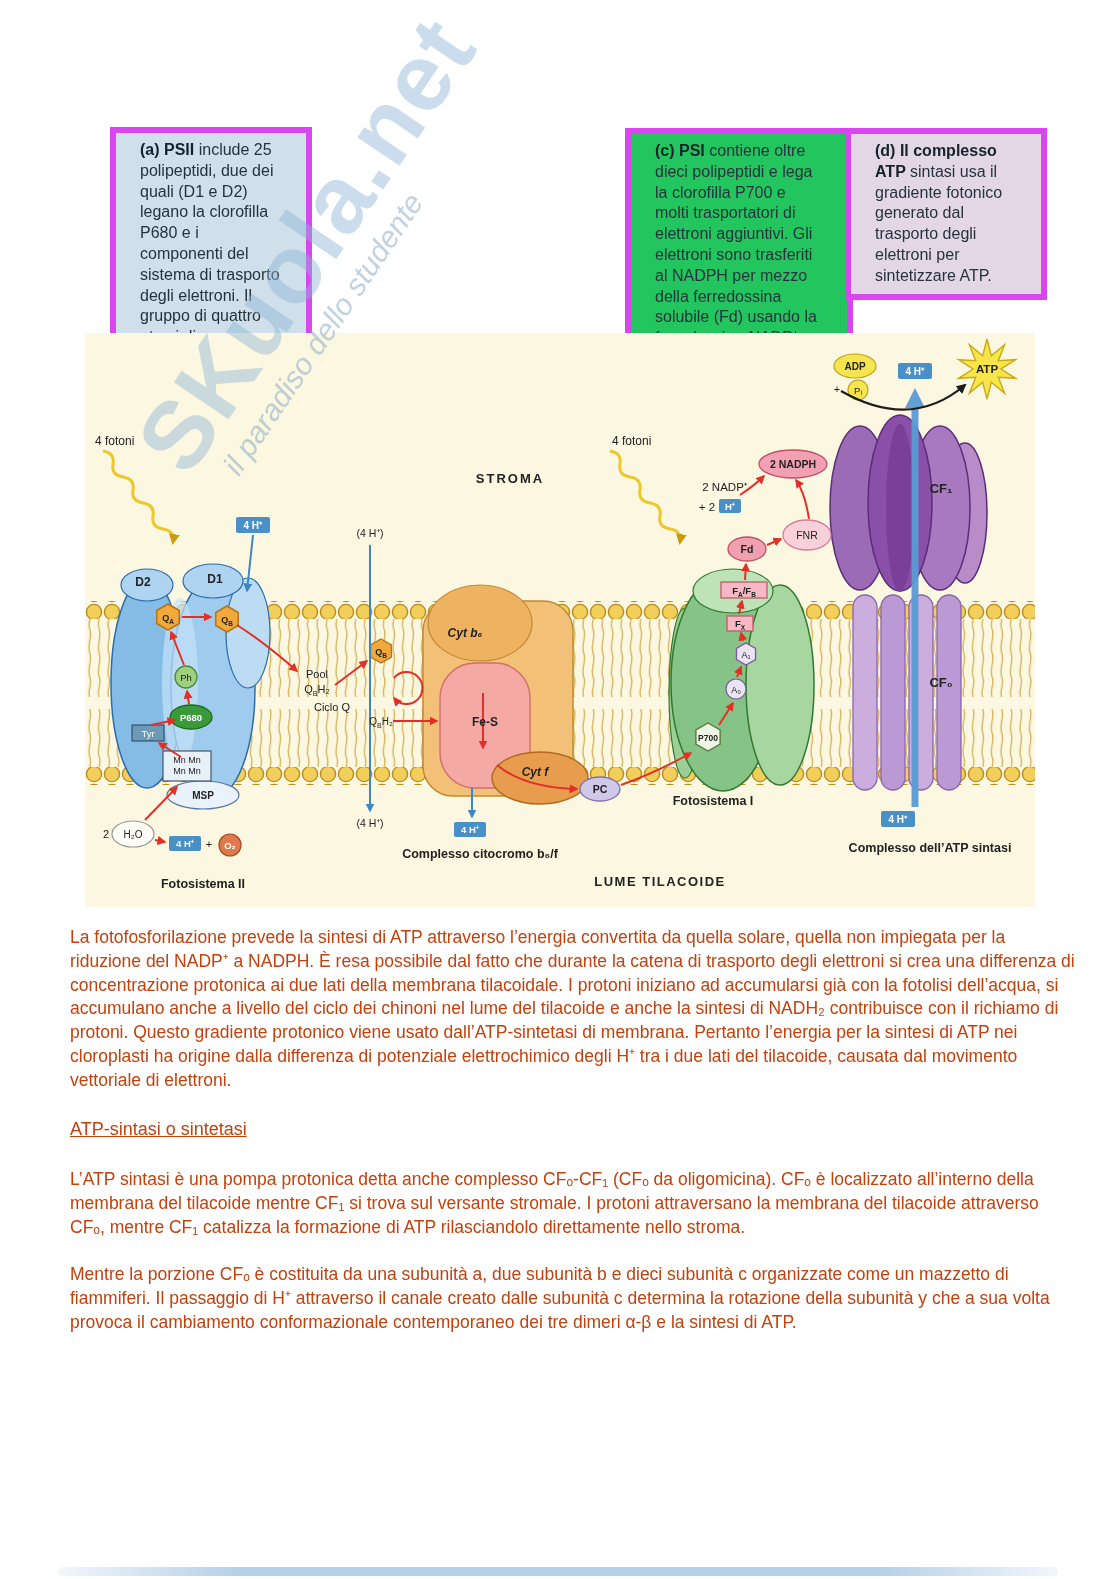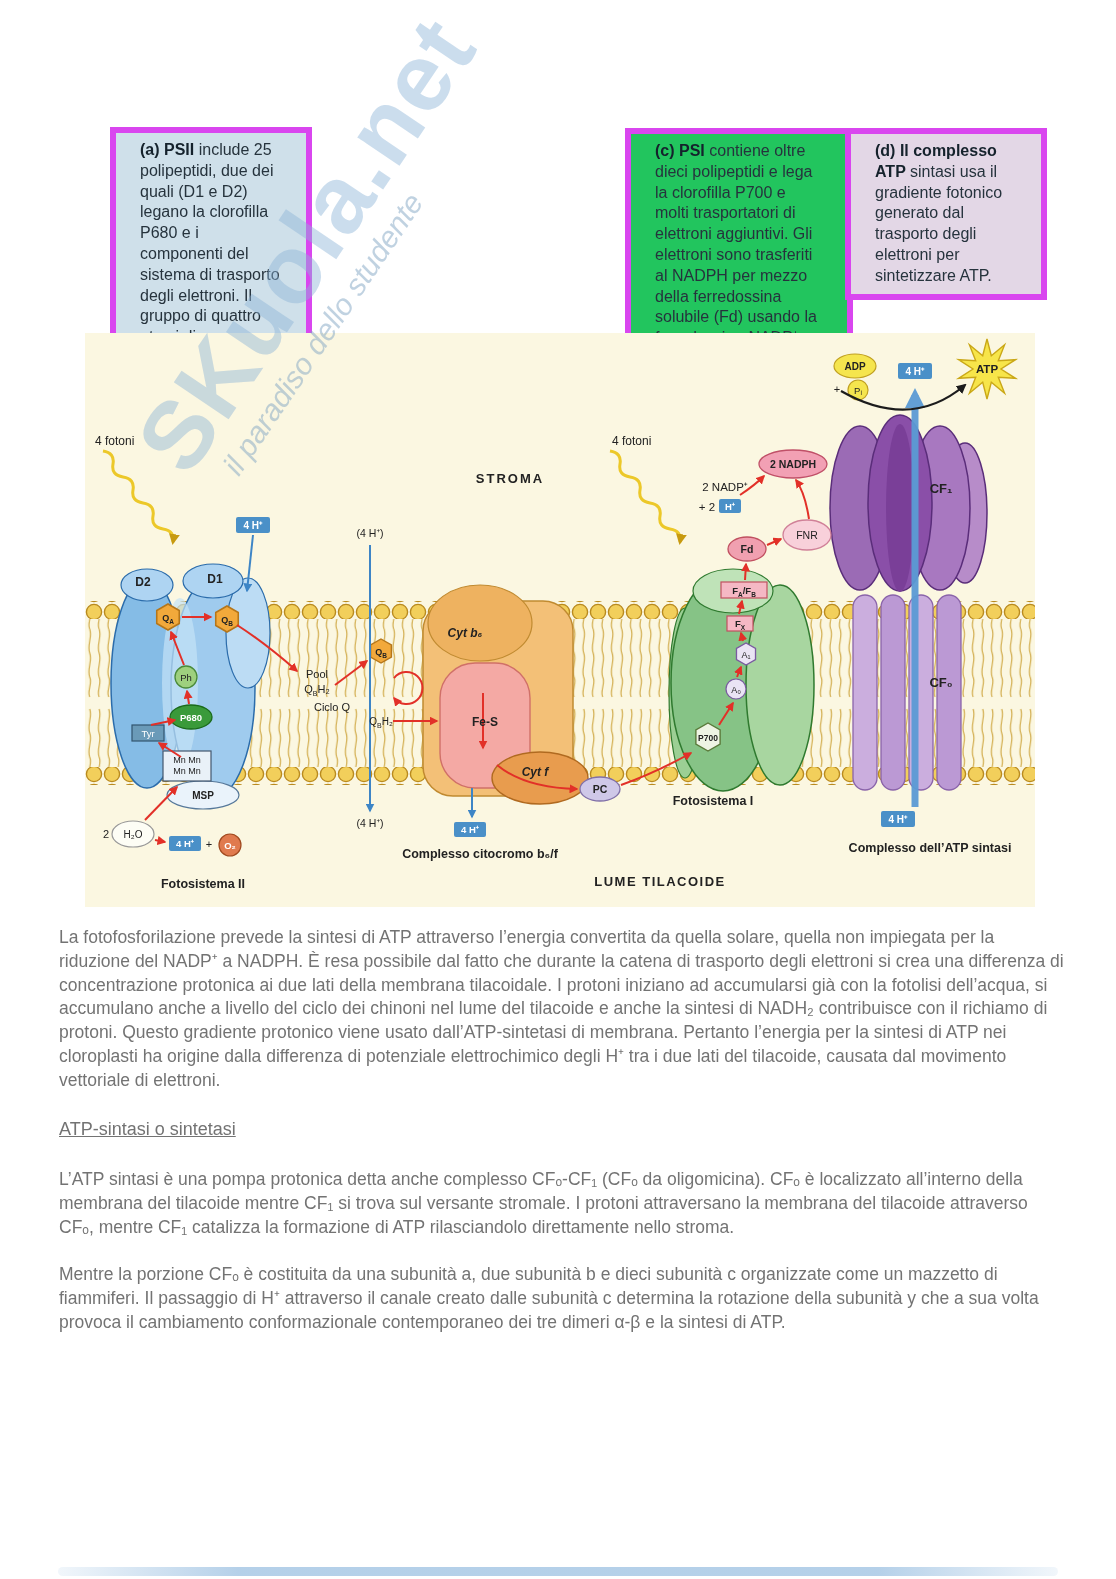--- a/index.html
+++ b/index.html
@@ -20,22 +20,22 @@
   .cap-lead2:empty{display:none;}
   .cap-lead2::after{content:" ";}
   
   .diagram{position:absolute;left:85px;top:333px;width:950px;height:574px;}
   
   .watermark{position:absolute;left:115px;top:430px;transform:rotate(-56deg);
              transform-origin:0 0;pointer-events:none;z-index:5;white-space:nowrap;}
   .wm-brand{font-size:96px;font-weight:bold;color:rgba(140,180,215,0.45);letter-spacing:2px;}
   .wm-tagline{font-size:30px;font-style:italic;color:rgba(130,165,195,0.5);margin-top:-8px;margin-left:30px;}
   
-  .bodytext{position:absolute;left:59px;top:926px;width:1008px;font-size:17.5px;
-            line-height:1.36;color:#737373;}
+  .bodytext{position:absolute;left:70px;top:926px;width:1008px;font-size:17.5px;
+            line-height:1.36;color:#c2410c;}
   .bodytext p{margin:0 0 24px 0;}
   .subhead{font-size:18px;font-weight:400;text-decoration:underline;margin:2px 0 27px 0;}
   .bottom-strip{position:absolute;left:58px;right:58px;bottom:3px;height:9px;border-radius:5px;
      background:linear-gradient(to right,rgba(120,170,215,0.10),rgba(120,170,215,0.55) 18%,rgba(120,170,215,0.55) 82%,rgba(120,170,215,0.10));}
   
   .t{font-family:"Liberation Sans",sans-serif;fill:#222;}
   .b{font-weight:bold;}
   .i{font-style:italic;}
   .mid{text-anchor:middle;}
   .white{fill:#fff;}

